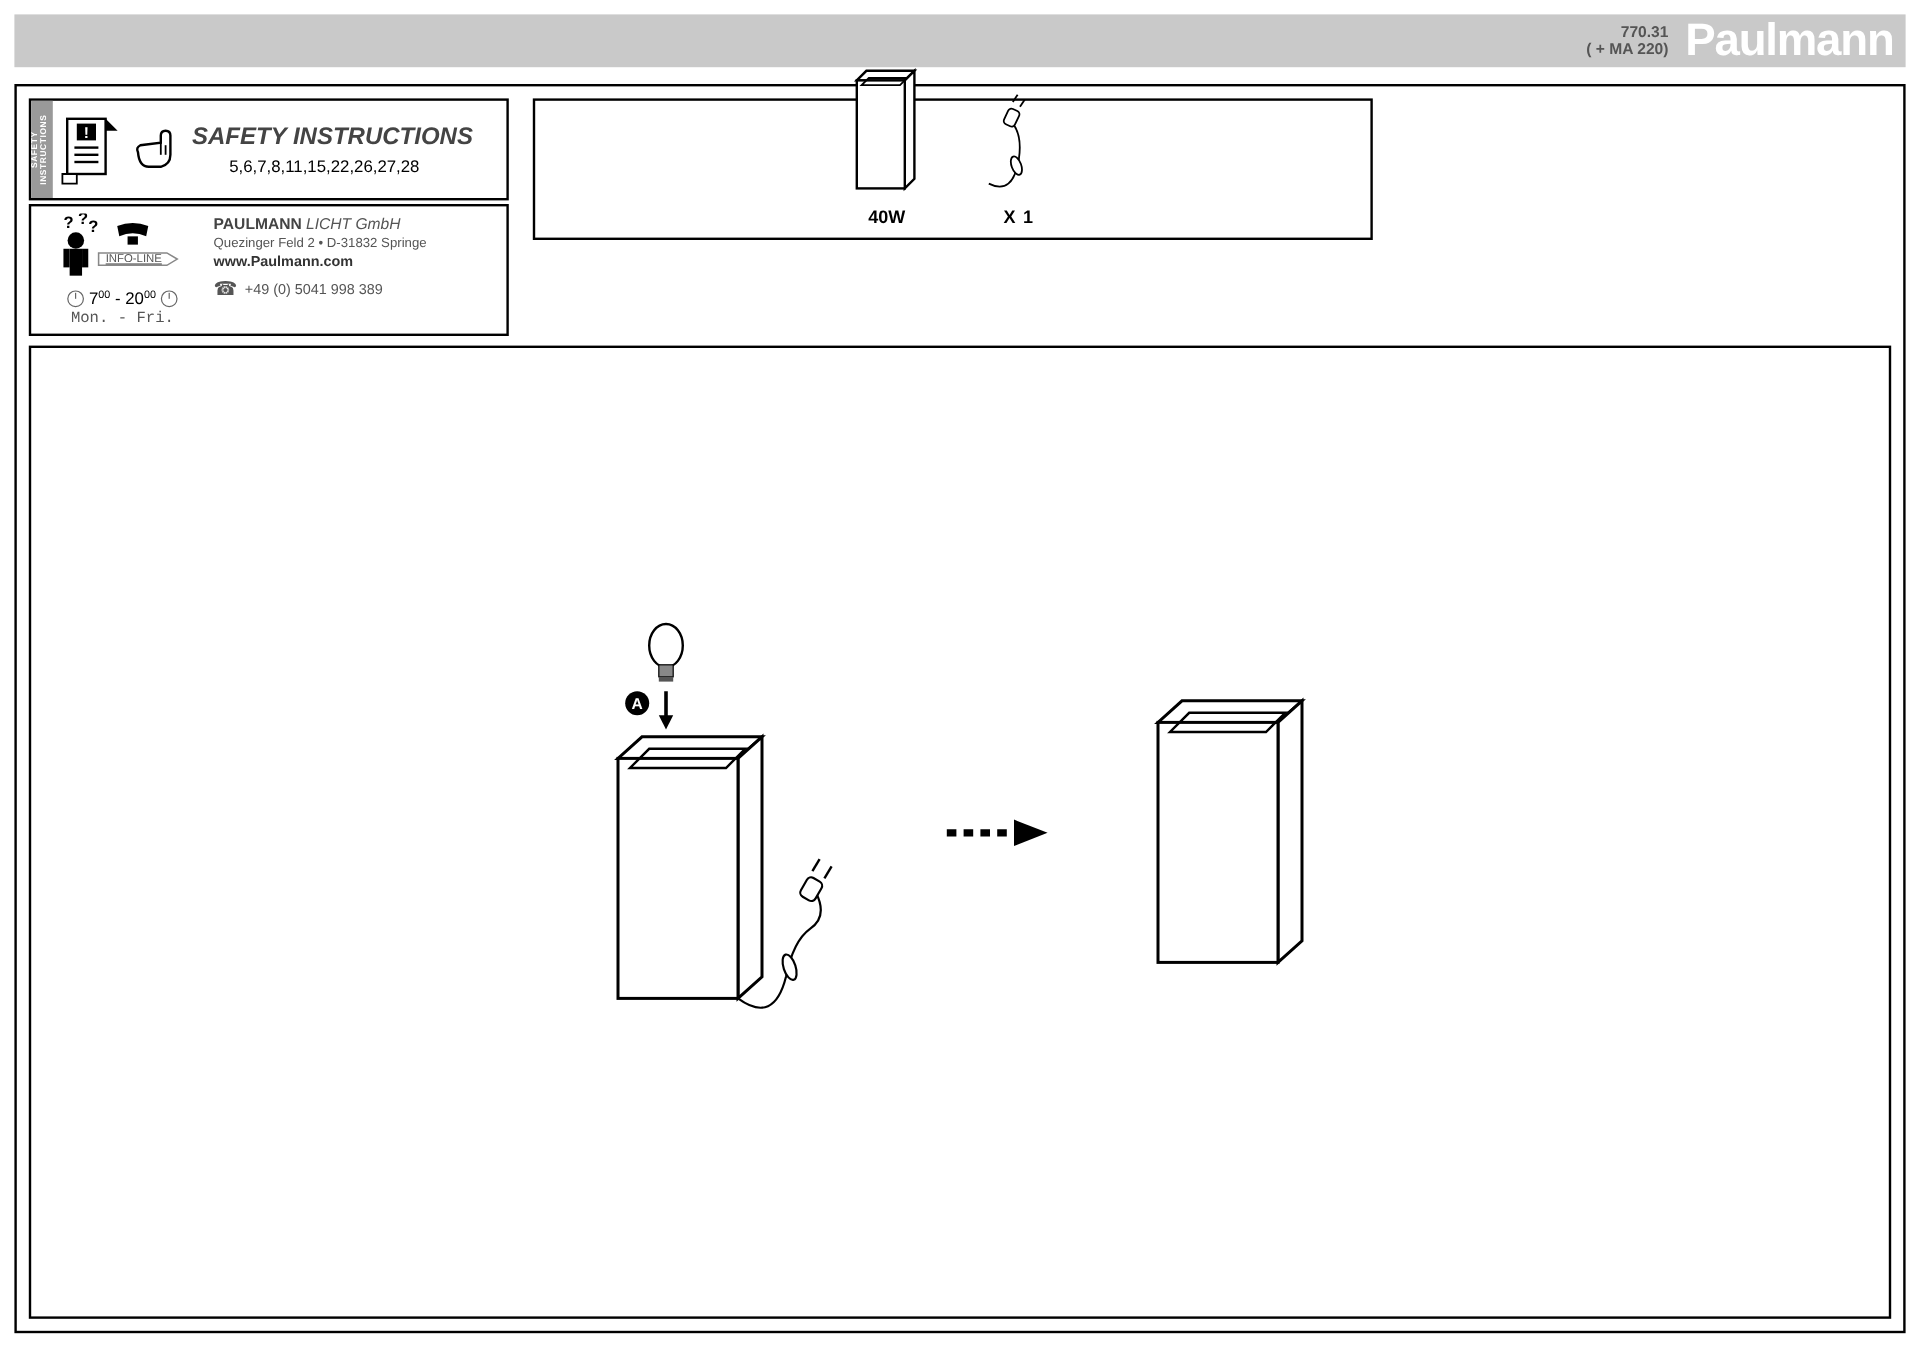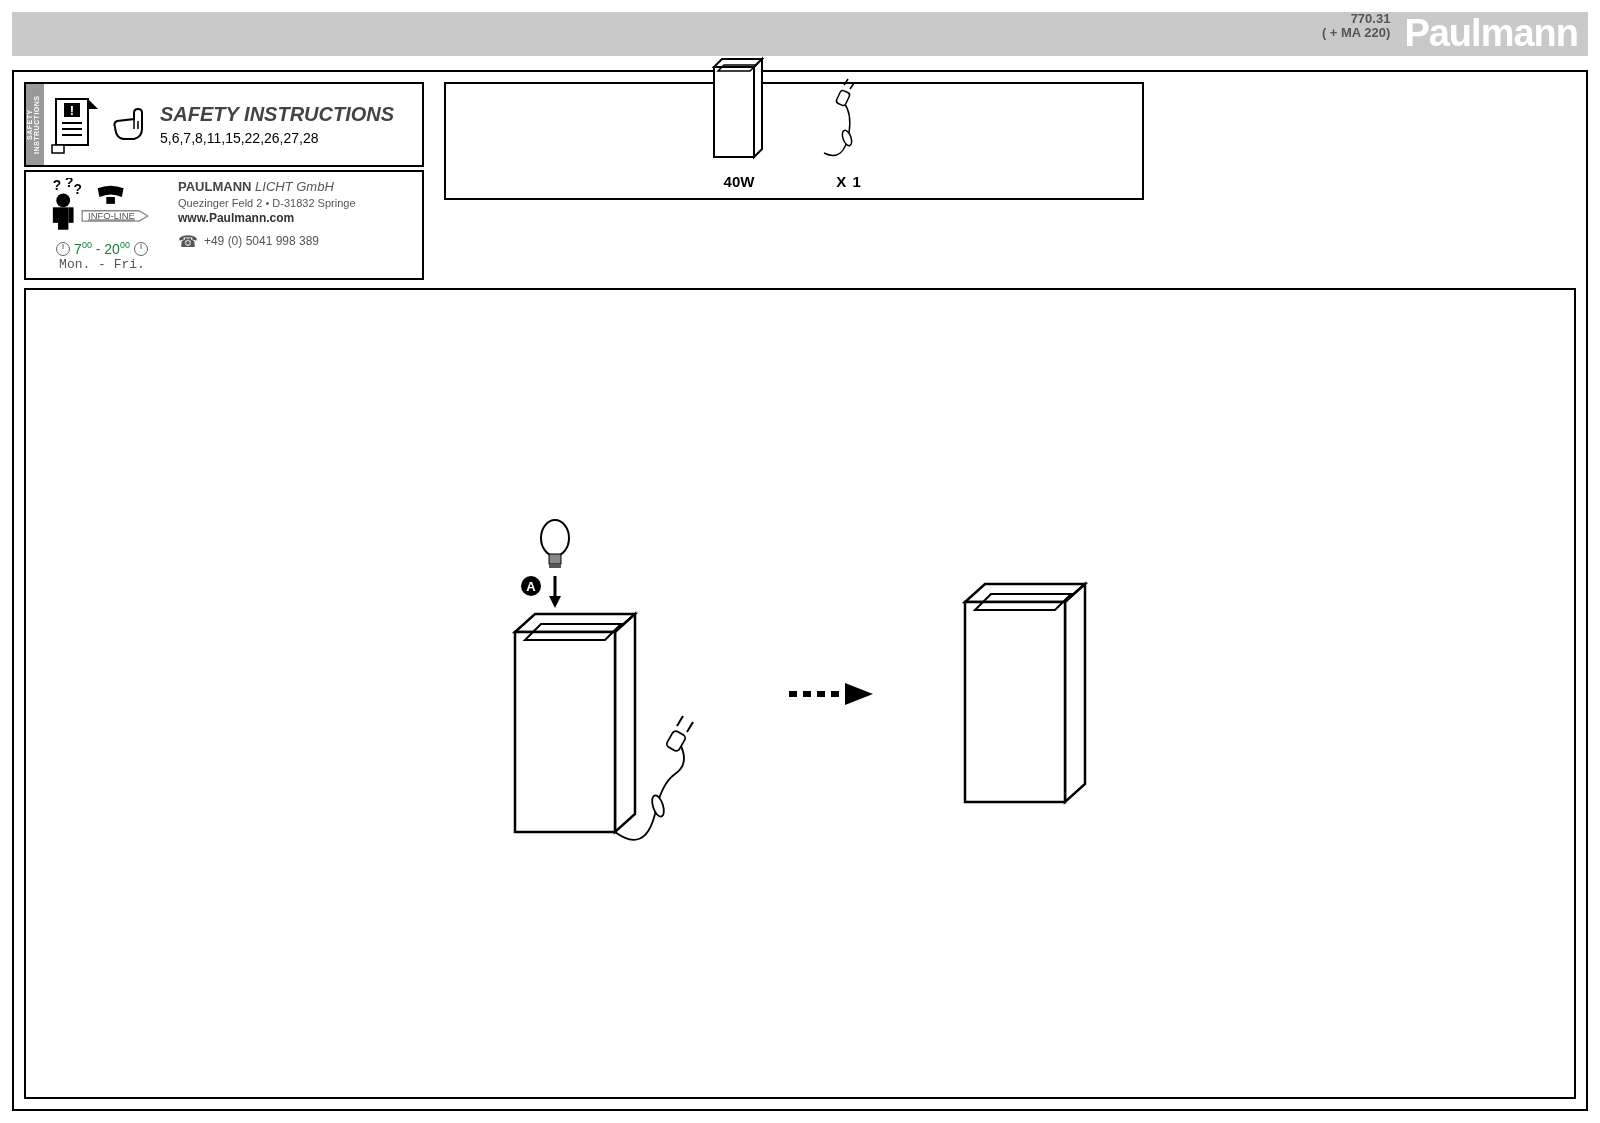--- a/index.html
+++ b/index.html
@@ -9,20 +9,21 @@
     font-family: Arial, Helvetica, sans-serif;
     background: #fff;
     position: relative;
   }
   .topbar {
     position: absolute;
     top: 12px; left: 12px; right: 12px;
     height: 44px;
     background: #c9c9c9;
     display: flex;
+    align-items: center;
     justify-content: flex-end;
     padding-right: 10px;
   }
   .prodcode {
     text-align: right;
     font-size: 13px;
     font-weight: bold;
     color: #555;
     line-height: 1.1;
     margin-right: 14px;
@@ -69,21 +70,21 @@
   .doc-icon { width: 50px; height: 60px; }
   .hand-icon { width: 40px; height: 40px; }
   .safety-text { flex: 1; }
   .safety-title {
     font-style: italic;
     font-weight: bold;
     font-size: 20px;
     color: #444;
     margin-bottom: 4px;
   }
-  .safety-nums { font-size: 14px; }
+  .safety-nums { font-size: 14px; margin-left: 31px; }
 
   
   .contact {
     position: absolute;
     top: 98px; left: 10px;
     width: 400px; height: 110px;
     border: 2px solid #000;
     display: flex;
     padding: 6px;
     gap: 6px;
@@ -100,21 +101,21 @@
     font-size: 12px;
     color: #555;
     line-height: 1.35;
   }
   .company { font-size: 13px; }
   .company b { font-weight: 900; color: #444; }
   .website { font-weight: bold; color: #333; }
   .phone-row { display: flex; align-items: center; gap: 6px; margin-top: 4px; }
   .hours-row {
     display: flex; align-items: center; gap: 4px;
-    font-size: 14px; color: #15803d; margin-top: 2px;
+    font-size: 14px; color: #000000; margin-top: 2px;
   }
   .clock {
     width: 14px; height: 14px; border: 1.5px solid #666;
     border-radius: 50%; position: relative; display:inline-block;
   }
   .clock::after {
     content:''; position:absolute; left:50%; top:50%;
     width:1px; height:5px; background:#666; transform-origin:bottom;
     transform: translate(-50%,-100%);
   }

